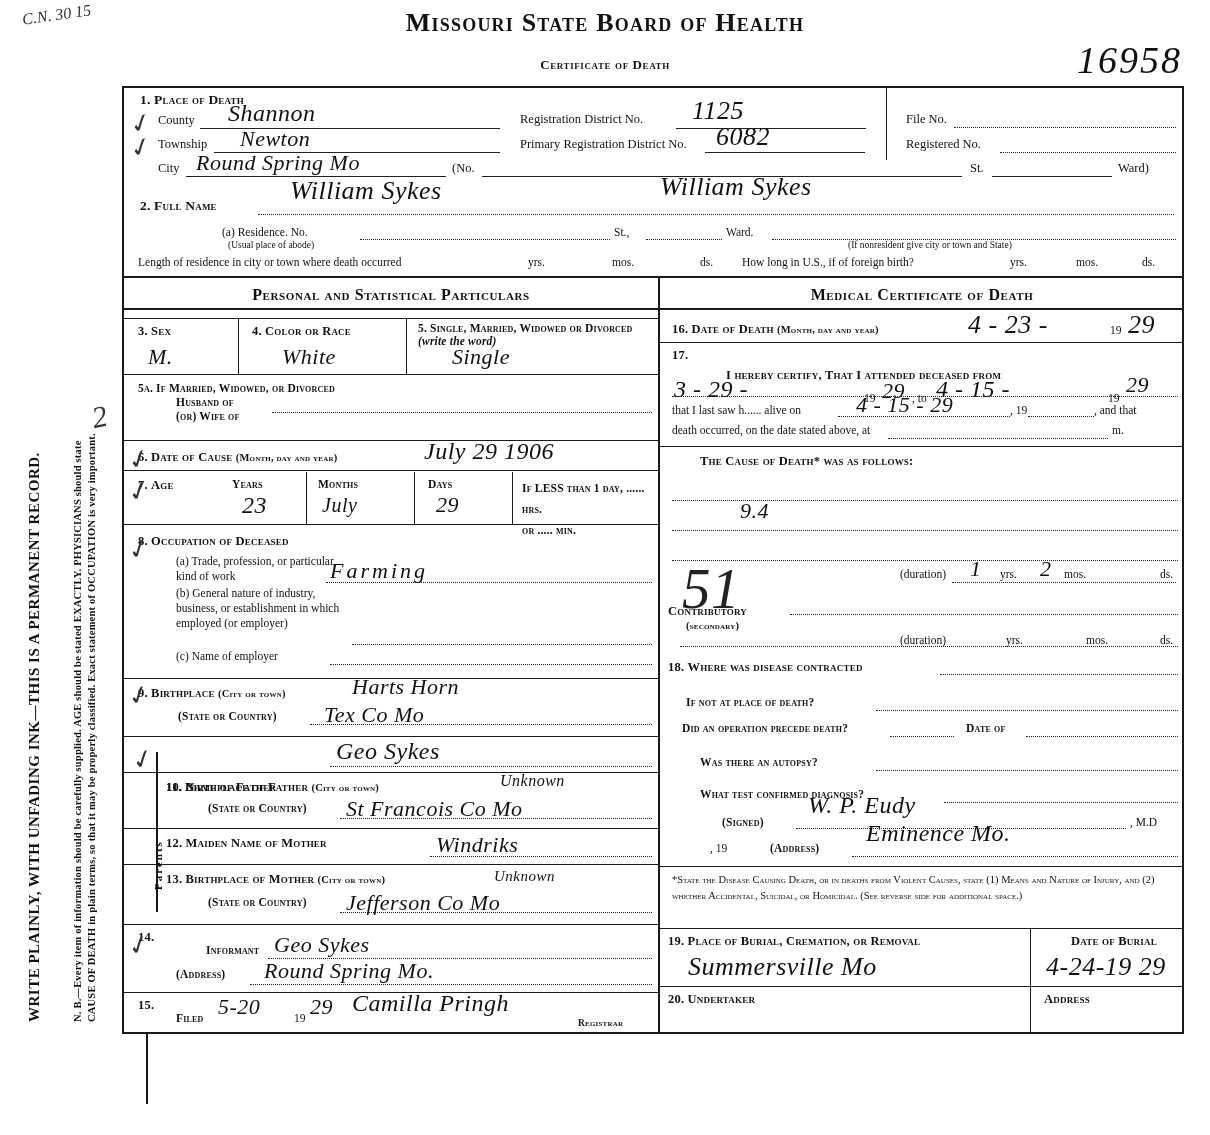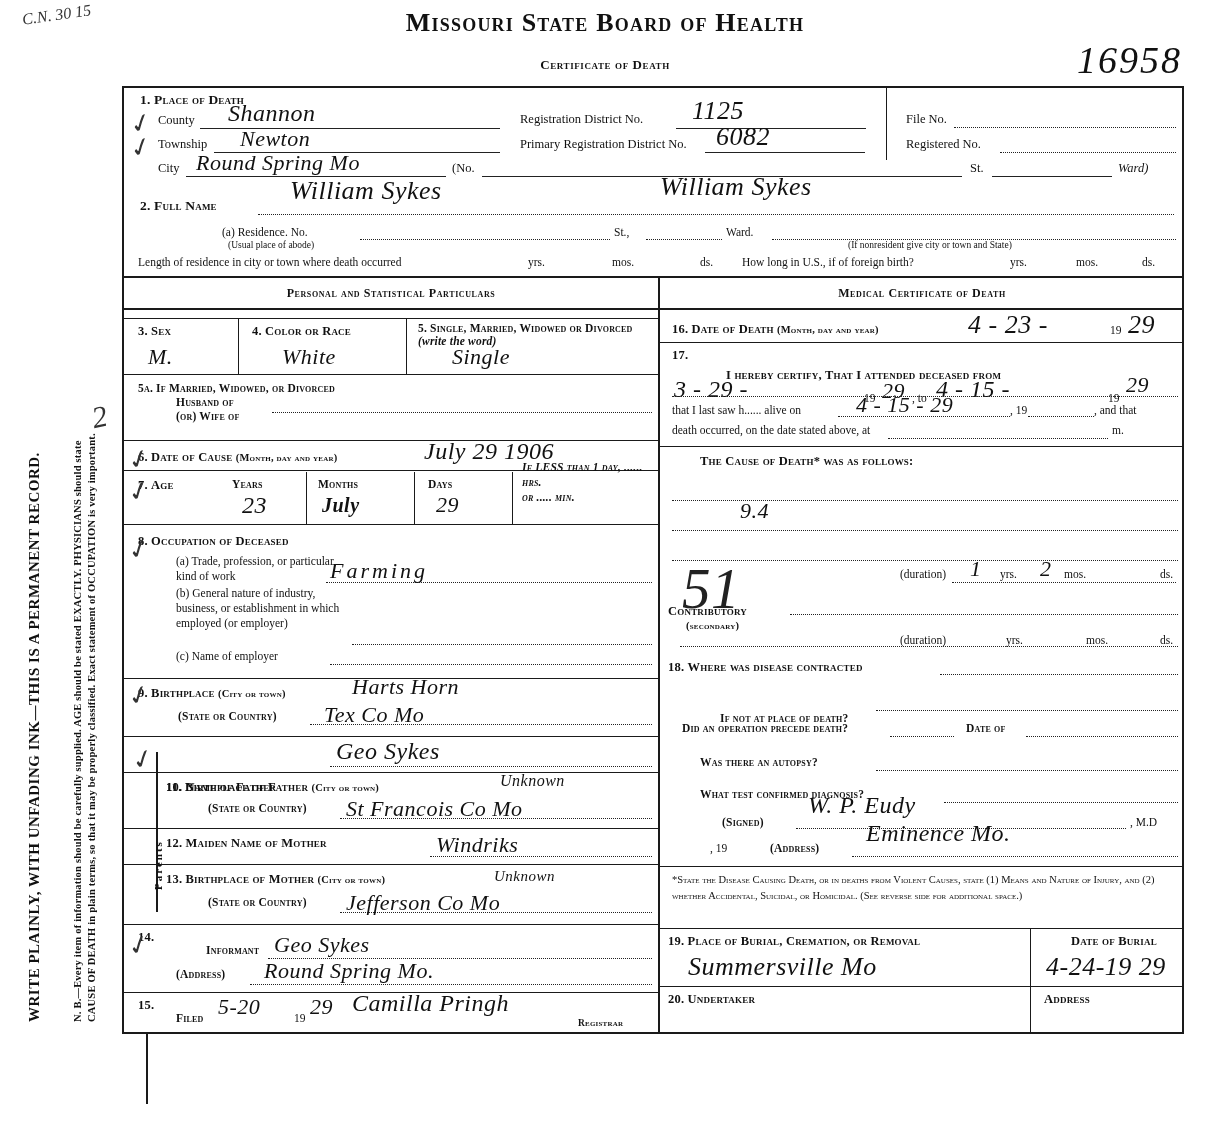--- a/index.html
+++ b/index.html
@@ -26,26 +26,26 @@
   #side-1{left:26px;top:1022px;font-size:15px;letter-spacing:.5px;}
   #side-4{left:72px;top:1022px;font-size:10.5px;letter-spacing:.2px;font-weight:bold;}
   #side-5{left:86px;top:1022px;font-size:10.5px;letter-spacing:.2px;font-weight:bold;}
 
   
   .f11{font-size:11.5px;}
   .f12{font-size:12.5px;}
   .f13{font-size:13.5px;}
   .f10{font-size:10.5px;}
   .f9{font-size:9.5px;}
-  .h20{font-size:20px;font-weight:bold;}
+  .h20{font-size:20px;}
   .h22{font-size:22px;}
   .h24{font-size:24px;}
   .h26{font-size:26px;}
 
-  .sec-head{font-size:12px;font-weight:bold;letter-spacing:.6px;font-variant:small-caps;text-align:center;}
+  .sec-head{font-size:16px;font-weight:bold;letter-spacing:.6px;font-variant:small-caps;text-align:center;}
 
   
   .hw{font-family:"Liberation Serif",serif;font-style:italic;color:#111;letter-spacing:.5px;}
   .hw-b{font-family:"Liberation Serif",serif;font-style:italic;color:#111;letter-spacing:1px;}
 
   
   .mark{position:absolute;font-family:"Liberation Serif",serif;color:#333;}
 </style>
 </head>
 <body>
@@ -80,21 +80,21 @@
   <div class="abs line" style="left:214px;top:152px;width:286px;"></div>
   <div class="abs hw h22" style="left:240px;top:126px;">Newton</div>
 
   <div class="abs f12" style="left:158px;top:161px;">City</div>
   <div class="abs line" style="left:186px;top:176px;width:260px;"></div>
   <div class="abs hw h22" style="left:196px;top:150px;">Round Spring Mo</div>
   <div class="abs f12" style="left:452px;top:161px;">(No.</div>
   <div class="abs line" style="left:482px;top:176px;width:480px;"></div>
   <div class="abs f12" style="left:970px;top:161px;">St.</div>
   <div class="abs line" style="left:992px;top:176px;width:120px;"></div>
-  <div class="abs f12" style="left:1118px;top:161px;font-style:italic;">Ward)</div>
+  <div class="abs f12" style="left:1118px;top:161px;">Ward)</div>
 
   <div class="abs f12" style="left:520px;top:112px;">Registration District No.</div>
   <div class="abs line" style="left:676px;top:128px;width:190px;"></div>
   <div class="abs hw h26" style="left:692px;top:96px;">1125</div>
 
   <div class="abs f12" style="left:520px;top:137px;">Primary Registration District No.</div>
   <div class="abs line" style="left:705px;top:152px;width:160px;"></div>
   <div class="abs hw h26" style="left:716px;top:122px;">6082</div>
 
   <div class="vr" style="left:886px;top:88px;width:1px;height:72px;"></div>
@@ -150,21 +150,21 @@
   <div class="hr" style="left:124px;top:440px;width:534px;height:1px;"></div>
 
   <div class="abs lbl f12 sc" style="left:138px;top:450px;"><span>6.</span>&nbsp;<span>Date of Cause</span> <span style="font-size:10.5px;">(Month, day and year)</span></div>
   <div class="abs hw h24" style="left:424px;top:438px;">July 29 1906</div>
   <div class="hr" style="left:124px;top:470px;width:534px;height:1px;"></div>
 
   <div class="abs lbl f12 sc" style="left:138px;top:478px;"><span>7.</span>&nbsp;<span>Age</span></div>
   <div class="abs lbl f11 sc" style="left:232px;top:478px;">Years</div>
   <div class="abs lbl f11 sc" style="left:318px;top:478px;">Months</div>
   <div class="abs lbl f11 sc" style="left:428px;top:478px;">Days</div>
-  <div class="abs lbl f11 sc" style="left:522px;top:460px;width:132px;line-height:15px;font-style:italic;"><span>If LESS than 1 day, ...... hrs.</span><br><span>or ..... min.</span></div>
+  <div class="abs lbl f11 sc" style="left:522px;top:478px;width:132px;line-height:21px;"><span>If LESS than 1 day, ...... hrs.</span><br><span>or ..... min.</span></div>
   <div class="abs hw h24" style="left:242px;top:492px;">23</div>
   <div class="abs hw h20" style="left:322px;top:494px;">July</div>
   <div class="abs hw h22" style="left:436px;top:492px;">29</div>
   <div class="vr" style="left:306px;top:472px;width:1px;height:52px;"></div>
   <div class="vr" style="left:414px;top:472px;width:1px;height:52px;"></div>
   <div class="vr" style="left:512px;top:472px;width:1px;height:52px;"></div>
   <div class="hr" style="left:124px;top:524px;width:534px;height:1px;"></div>
 
   <div class="abs lbl f12 sc" style="left:138px;top:534px;"><span>8.</span>&nbsp;<span>Occupation of Deceased</span></div>
   <div class="abs f11" style="left:176px;top:554px;width:160px;line-height:15px;"><span>(a)  Trade, profession, or particular kind of work</span></div>
@@ -279,21 +279,21 @@
   <div class="abs dots" style="left:680px;top:646px;width:498px;"></div>
   <div class="abs f11" style="left:900px;top:634px;">(duration)</div>
   <div class="abs f11" style="left:1006px;top:634px;">yrs.</div>
   <div class="abs f11" style="left:1086px;top:634px;">mos.</div>
   <div class="abs f11" style="left:1160px;top:634px;">ds.</div>
   <div class="abs hw" style="left:682px;top:556px;font-size:57px;font-style:italic;color:#222;">51</div>
 
   <div class="abs lbl f12 sc" style="left:668px;top:660px;"><span>18.</span>&nbsp;<span>Where was disease contracted</span></div>
   <div class="abs dots" style="left:940px;top:674px;width:238px;"></div>
 
-  <div class="abs lbl f11 sc" style="left:720px;top:696px;margin-top:16px;">If not at place of death?</div>
+  <div class="abs lbl f11 sc" style="left:686px;top:696px;">If not at place of death?</div>
   <div class="abs dots" style="left:876px;top:710px;width:302px;"></div>
 
   <div class="abs lbl f11 sc" style="left:682px;top:722px;">Did an operation precede death?</div>
   <div class="abs dots" style="left:890px;top:736px;width:64px;"></div>
   <div class="abs lbl f11 sc" style="left:966px;top:722px;">Date of</div>
   <div class="abs dots" style="left:1026px;top:736px;width:152px;"></div>
 
   <div class="abs lbl f11 sc" style="left:700px;top:756px;">Was there an autopsy?</div>
   <div class="abs dots" style="left:876px;top:770px;width:302px;"></div>
 

